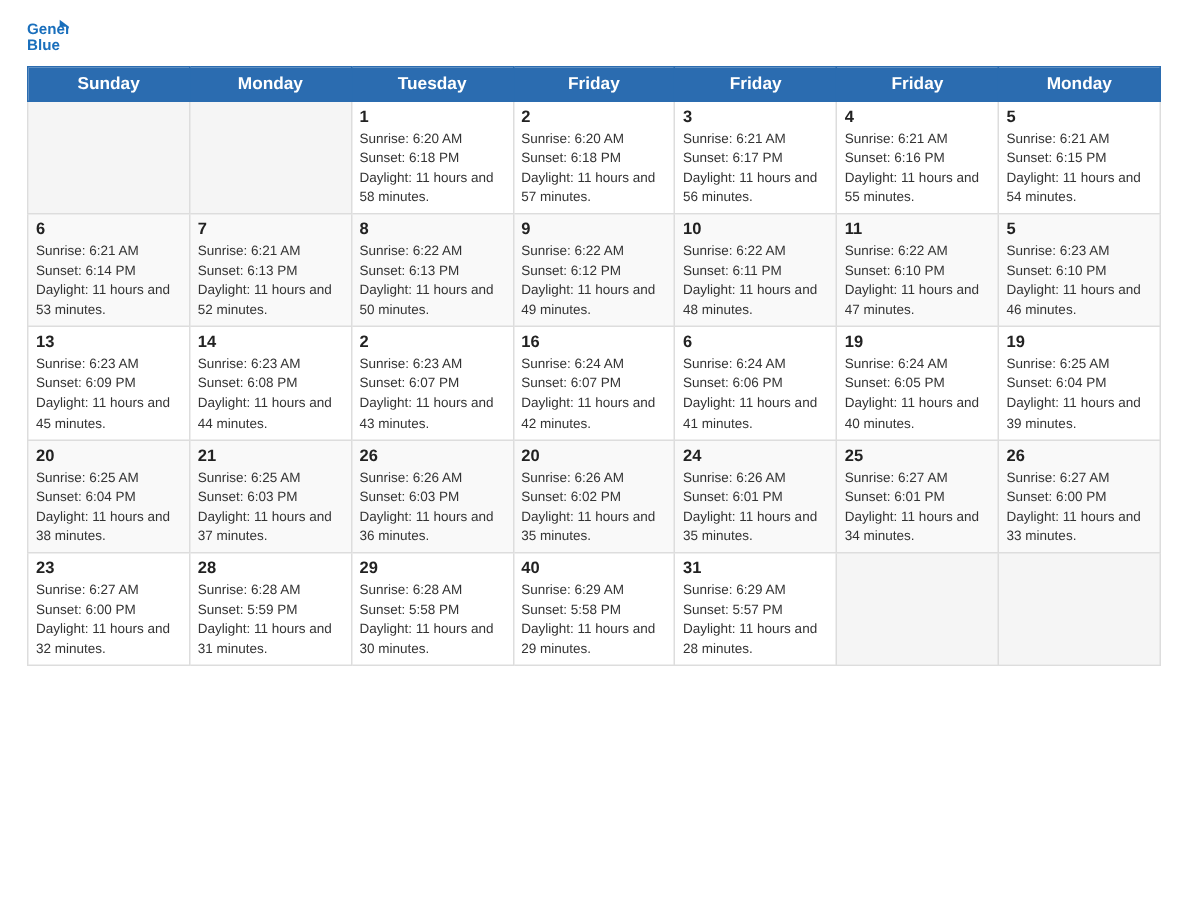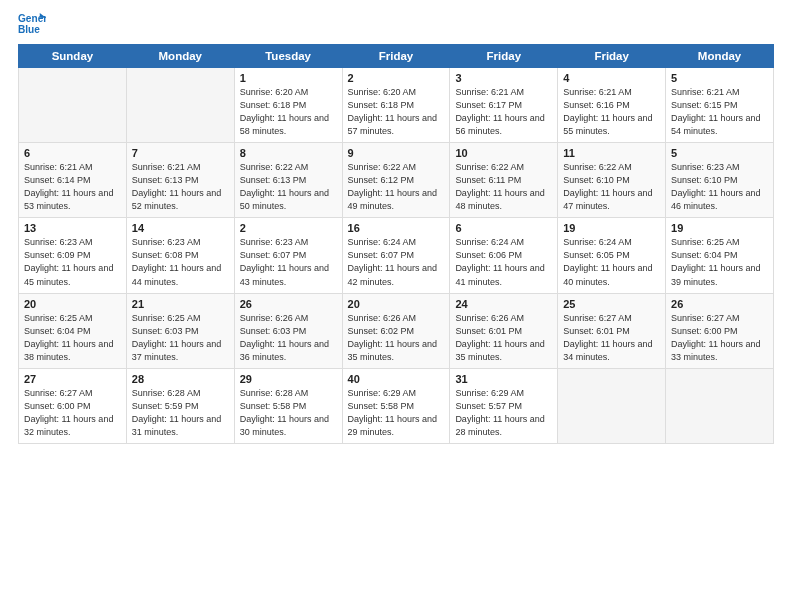--- a/index.html
+++ b/index.html
@@ -232,21 +232,21 @@
             <span class="day-number">25</span>
             <div class="day-info">Sunrise: 6:27 AM<br>Sunset: 6:01 PM<br>Daylight: 11 hours and 34 minutes.</div>
           </td>
           <td>
             <span class="day-number">26</span>
             <div class="day-info">Sunrise: 6:27 AM<br>Sunset: 6:00 PM<br>Daylight: 11 hours and 33 minutes.</div>
           </td>
         </tr>
         <tr>
           <td>
-            <span class="day-number">27</span>
+            <span class="day-number">23</span>
             <div class="day-info">Sunrise: 6:27 AM<br>Sunset: 6:00 PM<br>Daylight: 11 hours and 32 minutes.</div>
           </td>
           <td>
             <span class="day-number">28</span>
             <div class="day-info">Sunrise: 6:28 AM<br>Sunset: 5:59 PM<br>Daylight: 11 hours and 31 minutes.</div>
           </td>
           <td>
             <span class="day-number">29</span>
             <div class="day-info">Sunrise: 6:28 AM<br>Sunset: 5:58 PM<br>Daylight: 11 hours and 30 minutes.</div>
           </td>

